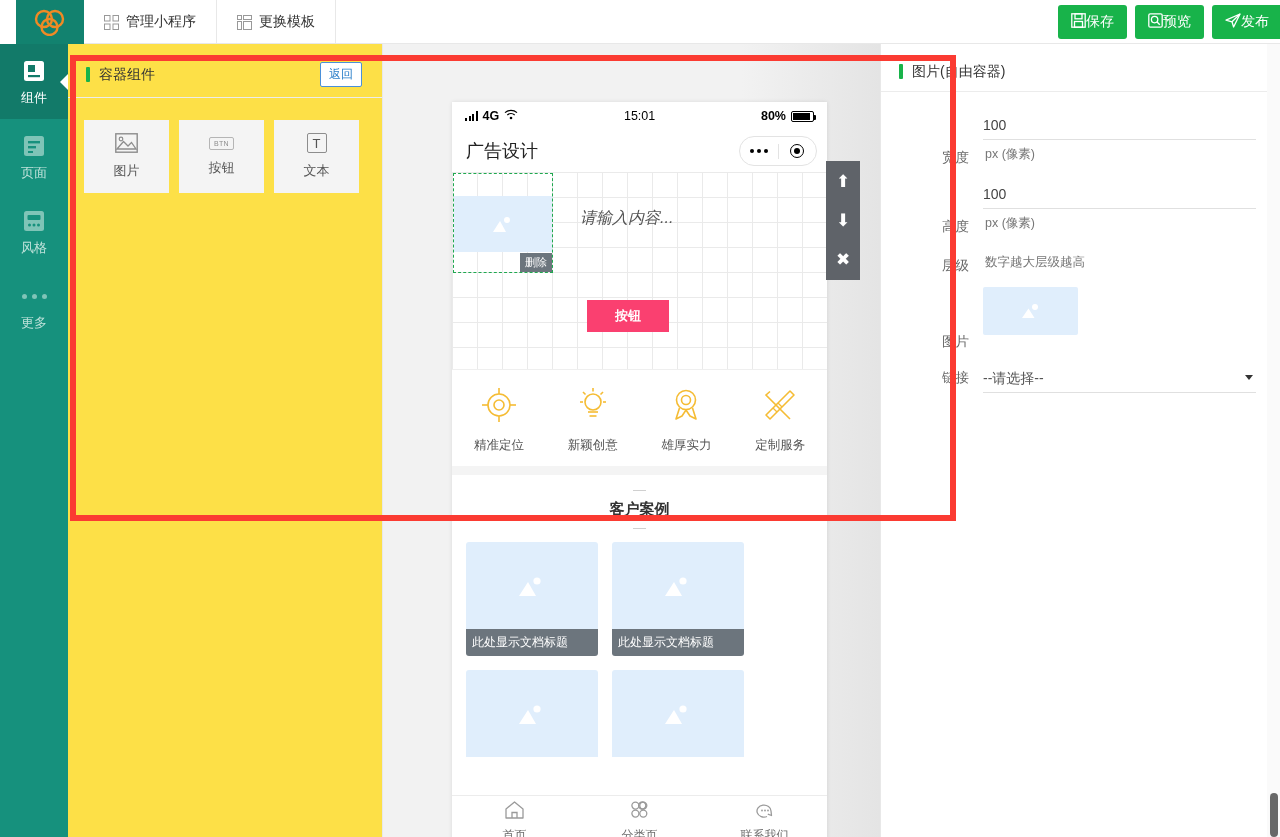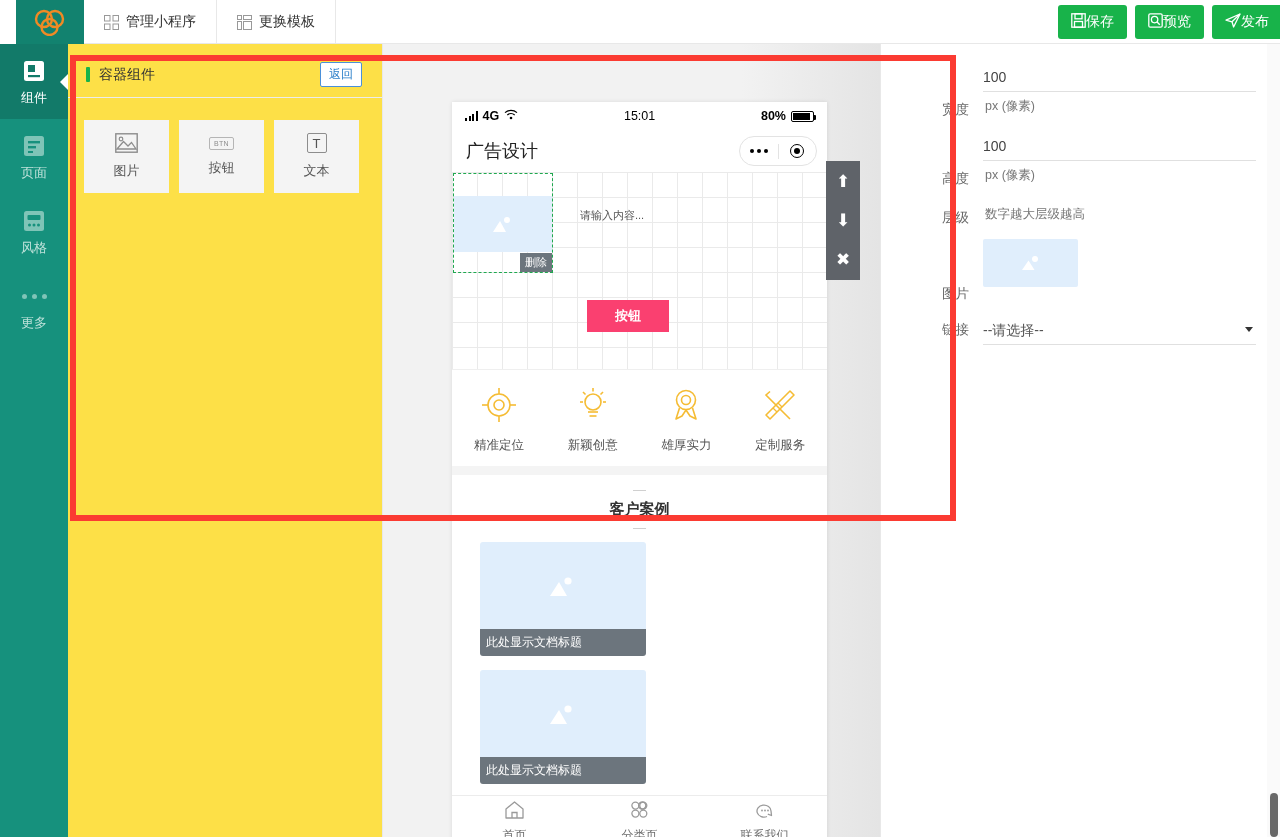--- a/index.html
+++ b/index.html
@@ -164,21 +164,21 @@
   .sel-img {
     position: absolute; left: 0; right: 0; top: 22px; height: 56px;
     background: #e0eefc; display: flex; align-items: center; justify-content: center;
   }
   .del-badge {
     position: absolute; right: 0; bottom: 0; background: #6c757d;
     color: #fff; font-size: 11px; padding: 2px 5px; cursor: pointer;
   }
   .canvas-text {
     position: absolute; left: 128px; top: 36px;
-    font-size: 11px; color: #555; cursor: move;
+    font-size: 16px; color: #555; cursor: move; font-style: italic;
   }
   .pink-btn {
     position: absolute; left: 135px; top: 128px;
     width: 82px; height: 32px; background: #fa4070; color: #fff;
     border: none; font-size: 13px; font-weight: bold; cursor: pointer;
     display: flex; align-items: center; justify-content: center;
     font-family: inherit;
   }
 
   .float-tools {
@@ -204,21 +204,21 @@
   .strip { height: 9px; background: #f4f4f4; }
 
   .sec-head {
     display: flex; align-items: center; justify-content: center;
     gap: 9px; padding: 15px 0 13px; background: #fff; flex-direction: column;
   }
   .sec-head .dash { width: 13px; height: 1px; background: #d0d0d0; display: block; }
   .sec-title { font-size: 15px; color: #333; font-weight: bold; }
 
   .cards { display: flex; flex-wrap: wrap; gap: 14px; padding: 0 14px; background: #fff; }
-  .card { width: 166px; cursor: pointer; margin-left: 14px; }
+  .card { width: 132px; cursor: pointer; }
   .card-img {
     height: 87px; background: #e0eefc; border-radius: 3px 3px 0 0;
     display: flex; align-items: center; justify-content: center;
   }
   .card-cap {
     background: #6c757d; color: #fff; font-size: 12px;
     padding: 5px 6px; border-radius: 0 0 3px 3px;
   }
 
   .tabbar {
@@ -650,20 +650,24 @@
     </div>
 
     <div class="float-tools">
       <button>⬆</button>
       <button>⬇</button>
       <button>✖</button>
     </div>
   </div>
 
   <div class="right-panel">
+    <div class="rp-head">
+      <span class="bar-mark"></span>
+      <span class="rp-title">图片(自由容器)</span>
+    </div>
 
     <div class="form">
       <div class="frow">
         <div class="flabel">宽度</div>
         <div class="fctrl">
           <input class="uline-input" value="100" style="">
           <div class="hint">px (像素)</div>
         </div>
       </div>
 

